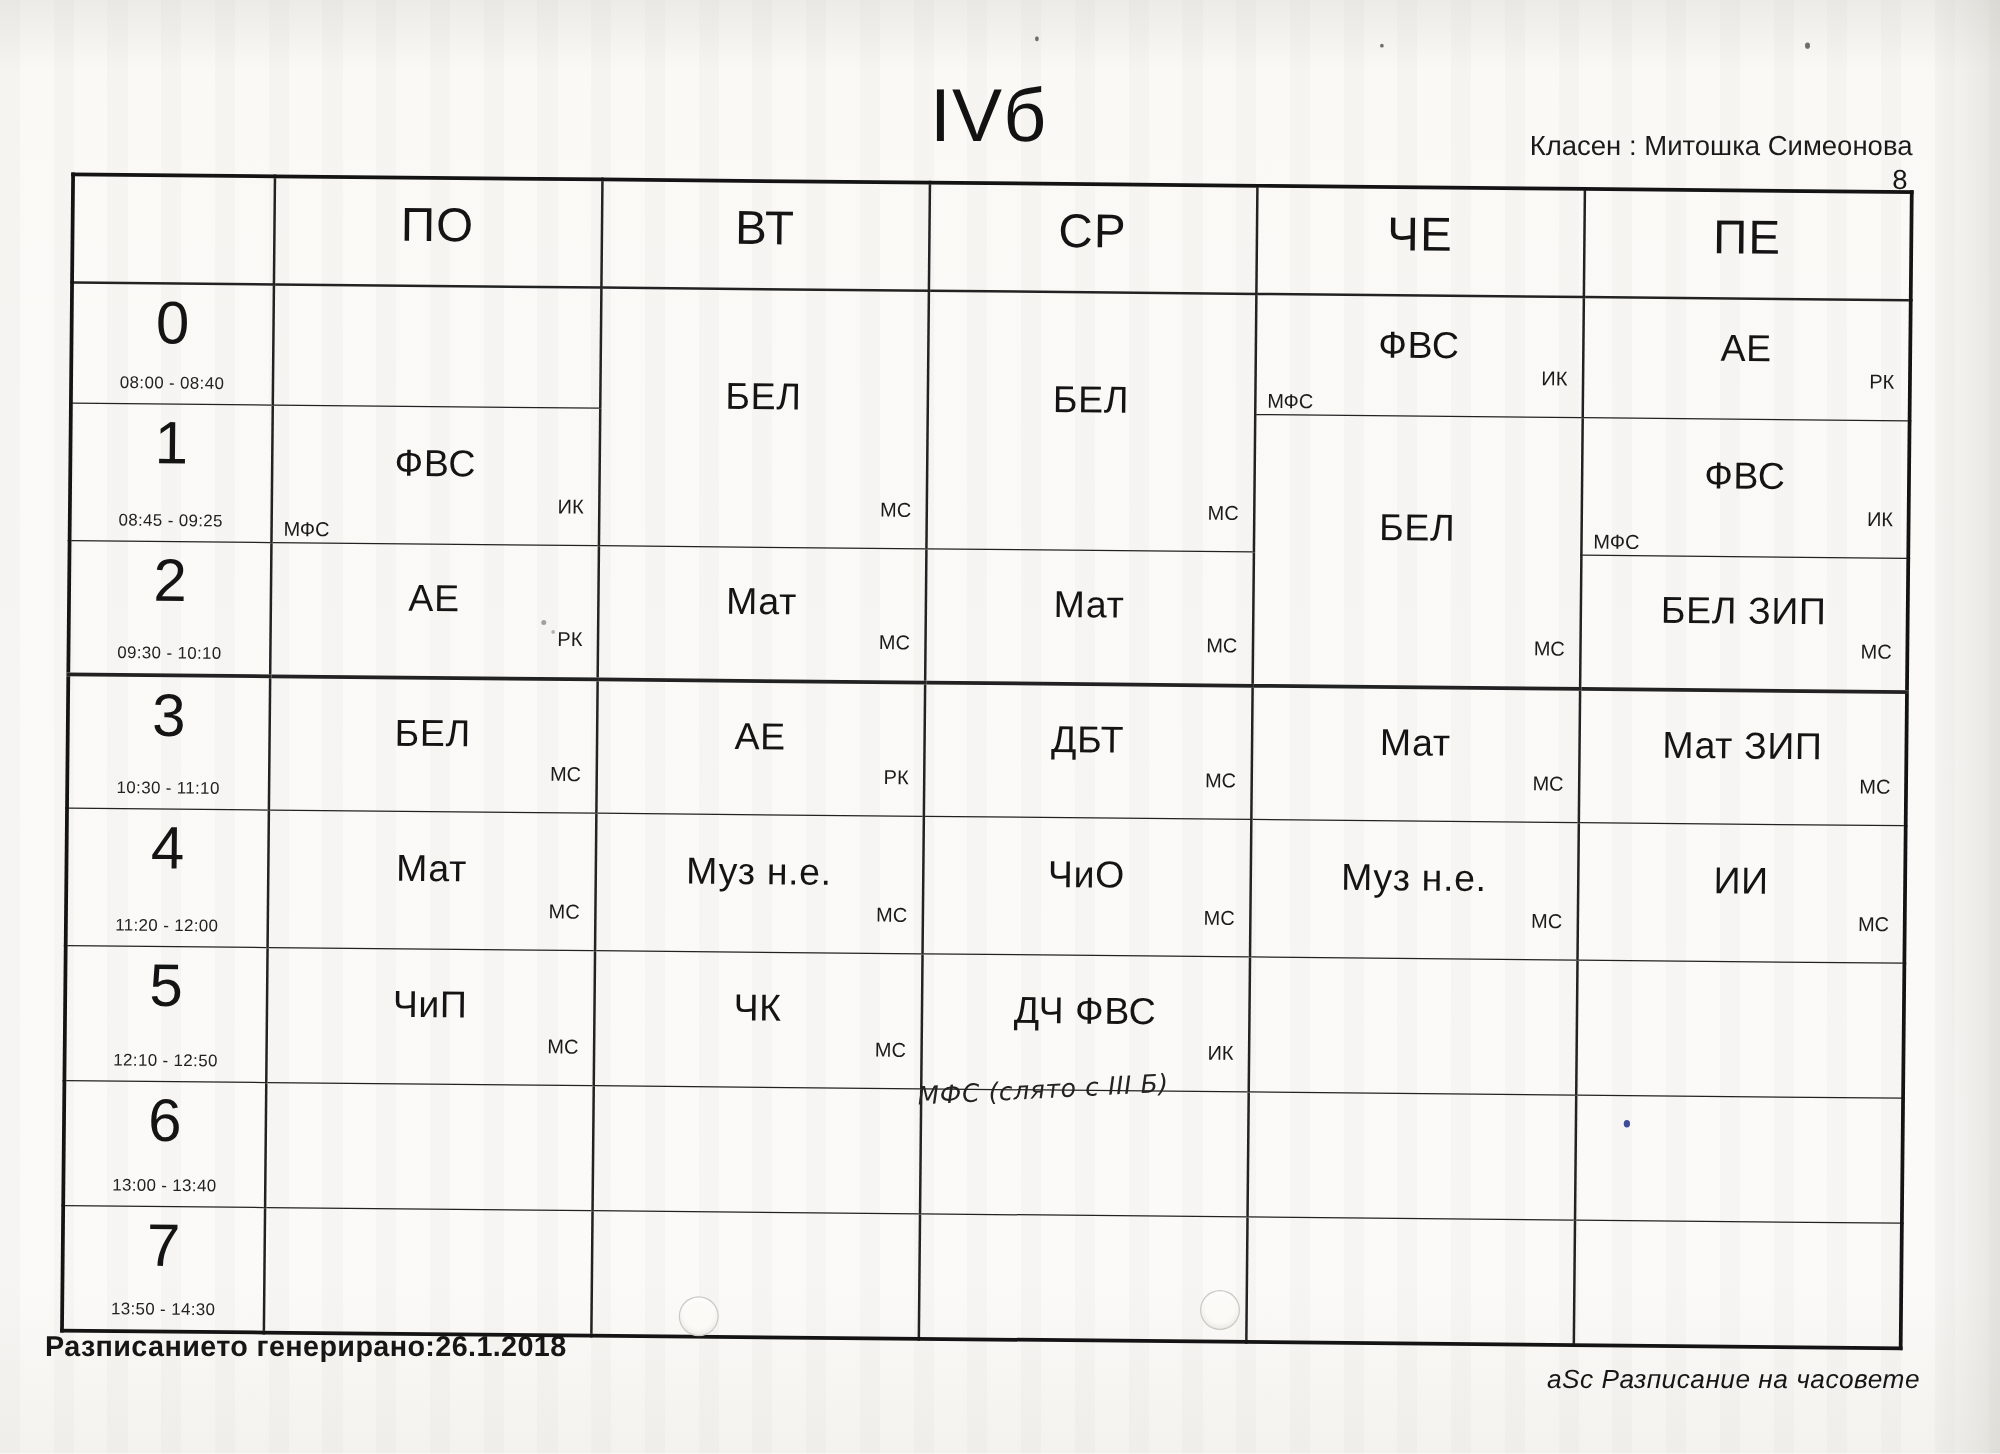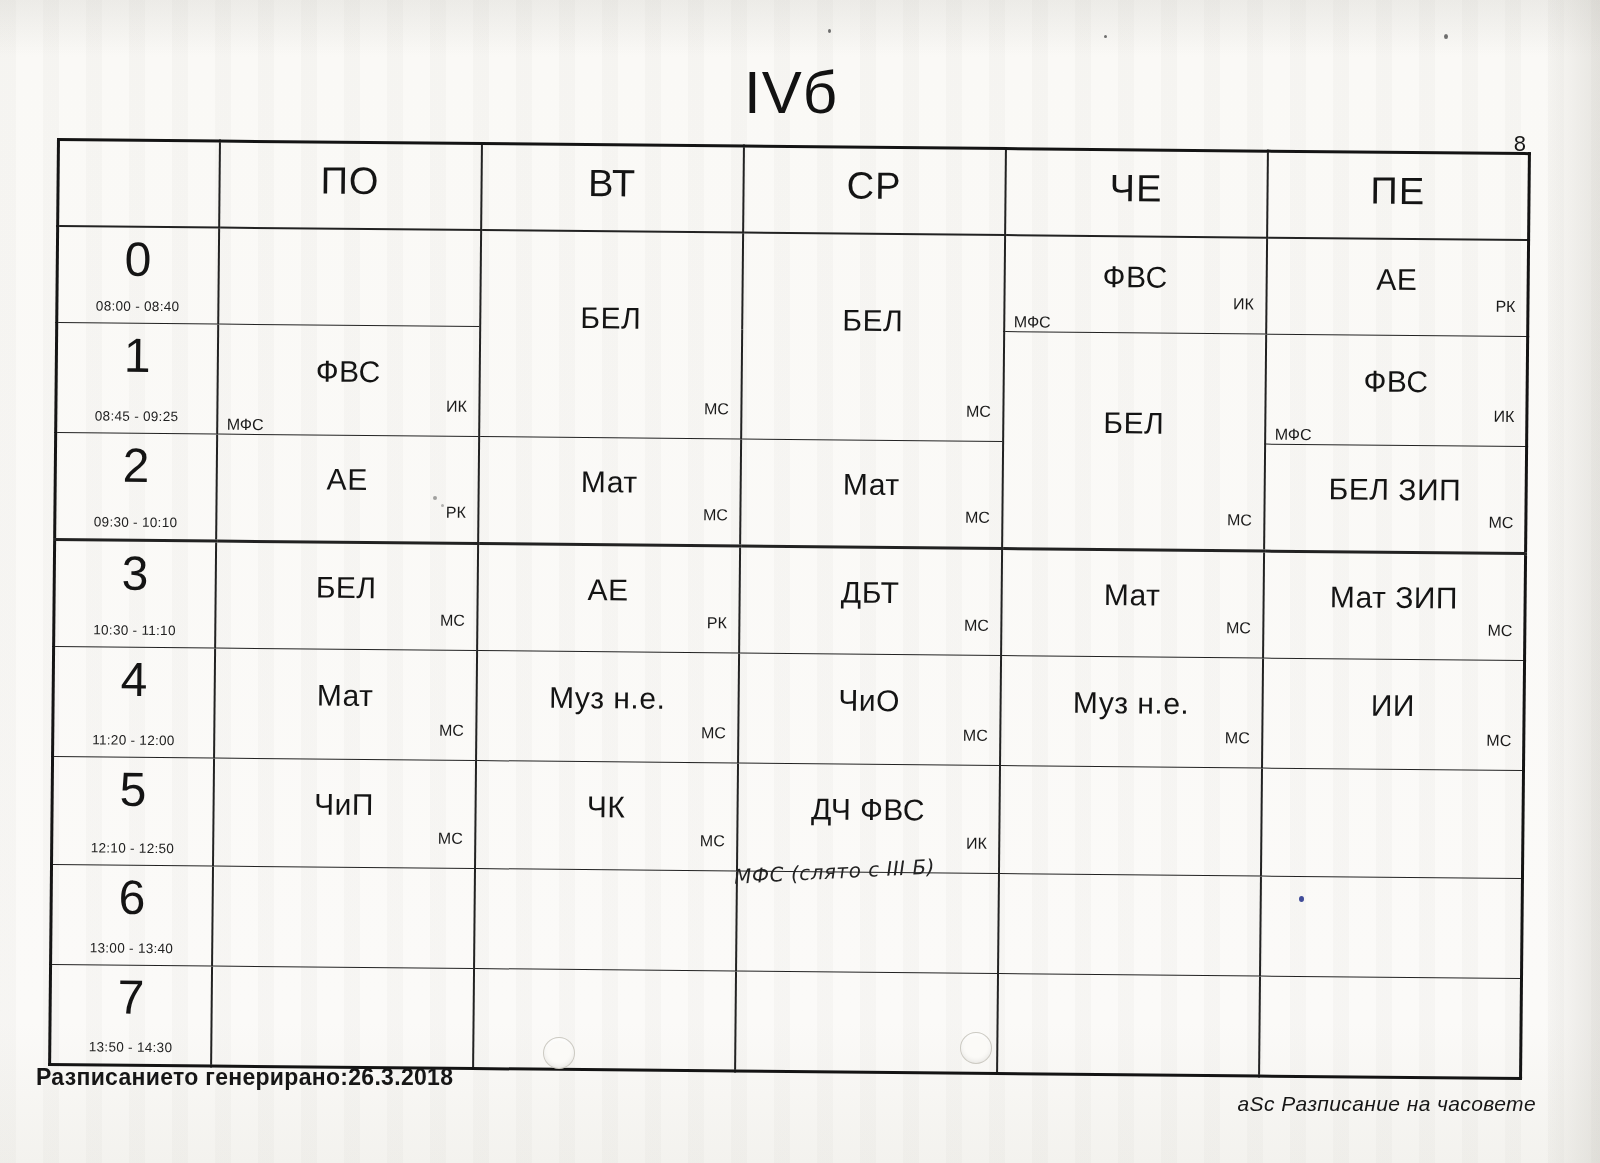--- a/index.html
+++ b/index.html
@@ -60,20 +60,21 @@
   }
   .speck { position:absolute; border-radius:50%; background:#4c4c4c; opacity:0.8; }
 </style>
 </head>
 <body>
 
 <div class="scan">
   <div class="texture"></div>
 
   <div class="page-title">IVб</div>
+  <div class="class-teacher">Класен : Митошка Симеонова</div>
   <div class="page-number">8</div>
 
   <table class="tt">
     <colgroup>
       <col style="width:161px">
       <col style="width:262px">
         <col style="width:262px">
         <col style="width:262px">
         <col style="width:262px">
         <col style="width:262px">
@@ -262,21 +263,21 @@
       </td>
       <td></td>
       <td></td>
       <td></td>
       <td></td>
       <td></td>
     </tr>
   </tbody>
     </table>
 
-  <div class="footer-left">Разписанието генерирано:26.3.2018</div>
+  <div class="footer-left">Разписанието генерирано:26.1.2018</div>
   <div class="footer-right">aSc Разписание на часовете</div>
 
   <div class="hole" style="left:543px; top:1037px;"></div>
   <div class="hole" style="left:960px; top:1032px;"></div>
 
   <span class="speck" style="left:828px; top:29px; width:3px; height:4px;"></span>
   <span class="speck" style="left:1104px; top:35px; width:3px; height:3px;"></span>
   <span class="speck" style="left:1444px; top:34px; width:4px; height:5px;"></span>
   <span class="speck" style="left:433px; top:496px; width:4px; height:4px; opacity:0.5;"></span>
   <span class="speck" style="left:441px; top:504px; width:3px; height:3px; opacity:0.4;"></span>

